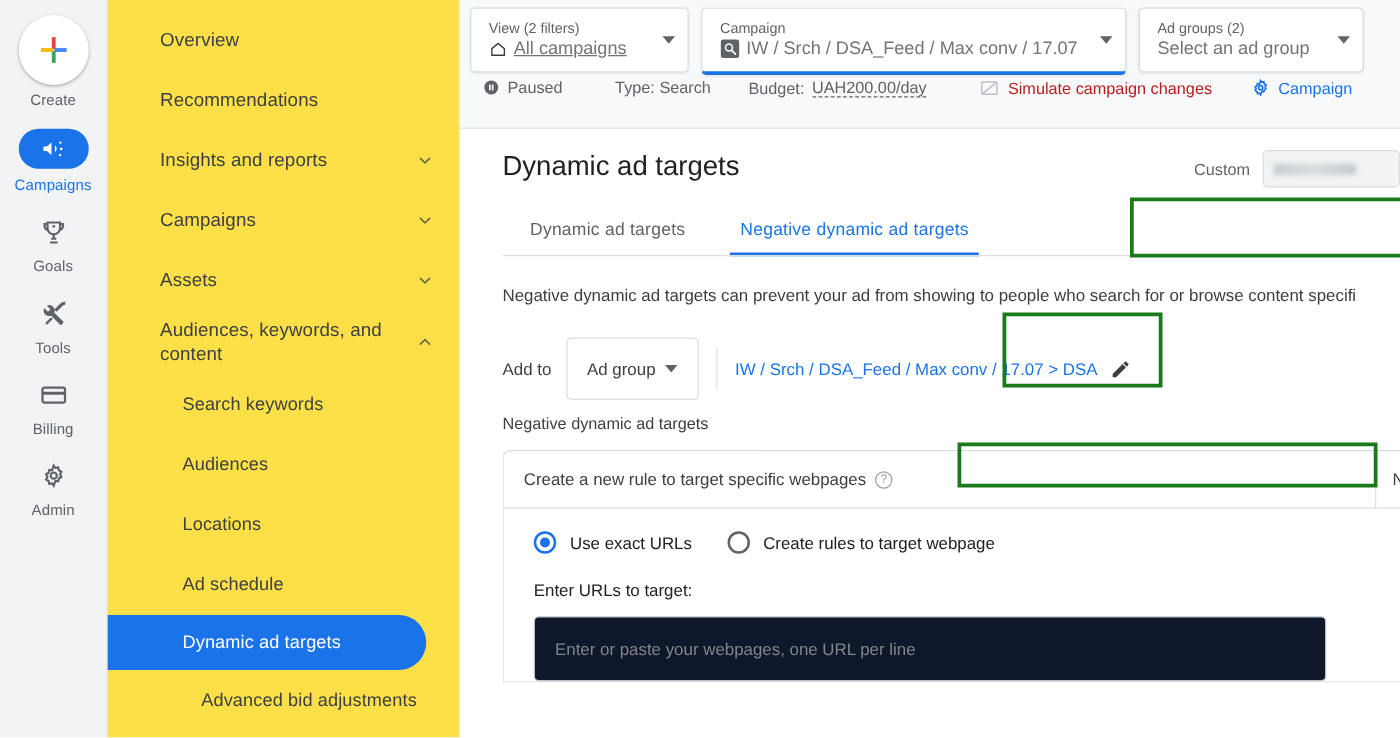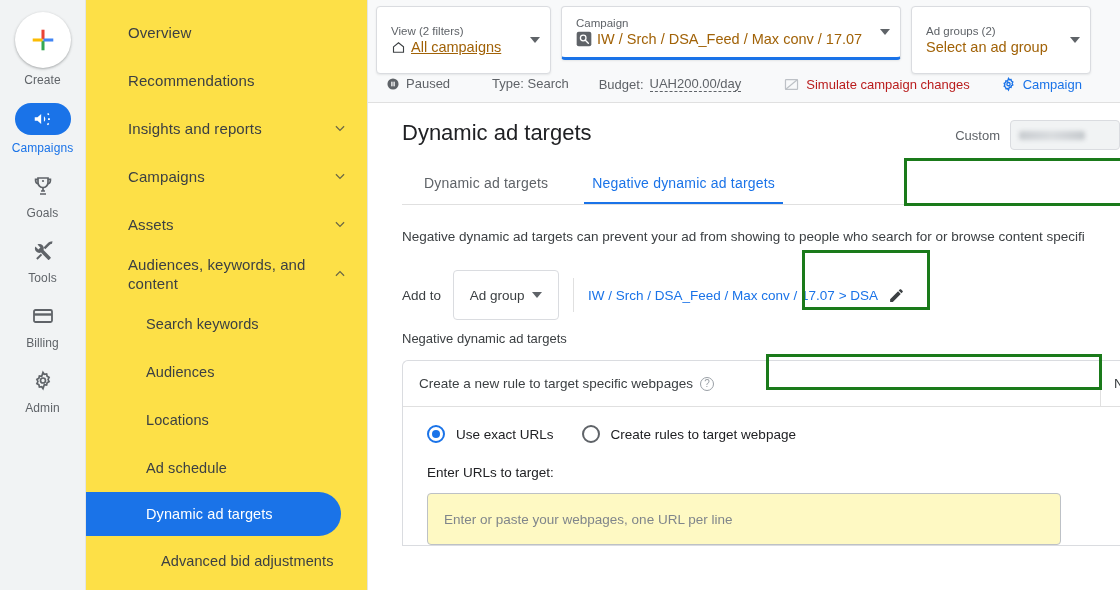--- a/index.html
+++ b/index.html
@@ -96,37 +96,37 @@
   
   .topbar { height: 103px; background: #f8f9fa; position: relative; }
   .selectors {
     display: flex; align-items: flex-start;
     padding: 6px 0 0 8px; gap: 10px;
   }
   .sel {
     background: #ffffff;
     border: 1px solid #dadce0;
     border-radius: 4px;
-    height: 68px;
+    height: 52px;
     display: flex; align-items: center;
     padding: 0 10px 0 14px;
     position: relative;
     cursor: pointer;
     box-shadow: 0 1px 2px rgba(60,64,67,.10);
   }
   .sel.view { width: 175px; }
   .sel.campaign { width: 340px; border-bottom: 3px solid #1a73e8; height: 54px; }
   .sel.adgroup { width: 180px; }
   .sel-inner { flex: 1 1 auto; min-width: 0; }
   .sel-lbl {
     font-size: 11.5px; color: #5f6368; line-height: 14px;
     white-space: nowrap; overflow: hidden;
   }
   .sel-val {
-    font-size: 14.5px; color: #a16207; line-height: 19px;
+    font-size: 14.5px; color: #737373; line-height: 19px;
     display: flex; align-items: center; gap: 5px;
     white-space: nowrap; overflow: hidden;
   }
   .sel-val .u { text-decoration: underline; }
   .caret {
     width: 0; height: 0; flex: 0 0 10px;
     border-left: 5px solid transparent;
     border-right: 5px solid transparent;
     border-top: 6px solid #5f6368;
     margin-left: 6px;
@@ -285,21 +285,21 @@
     content: ""; position: absolute;
     left: 3px; top: 3px; width: 8px; height: 8px;
     border-radius: 50%; background: #1a73e8;
   }
   .radio-txt { font-size: 13.5px; color: #202124; }
   .urls-lbl { font-size: 13.5px; color: #202124; margin-top: 22px; }
   .urlbox {
     margin-top: 13px;
     width: 634px; height: 52px;
     border: 1px solid #bdc1c6; border-radius: 4px;
-    background: #fef9c3;
+    background: #0f172a;
     display: flex; align-items: center;
     padding: 0 16px;
     font-size: 13.5px; color: #80868b;
     cursor: text;
   }
 
   
   .anno {
     position: absolute;
     border: 3px solid #1a7a1a;

